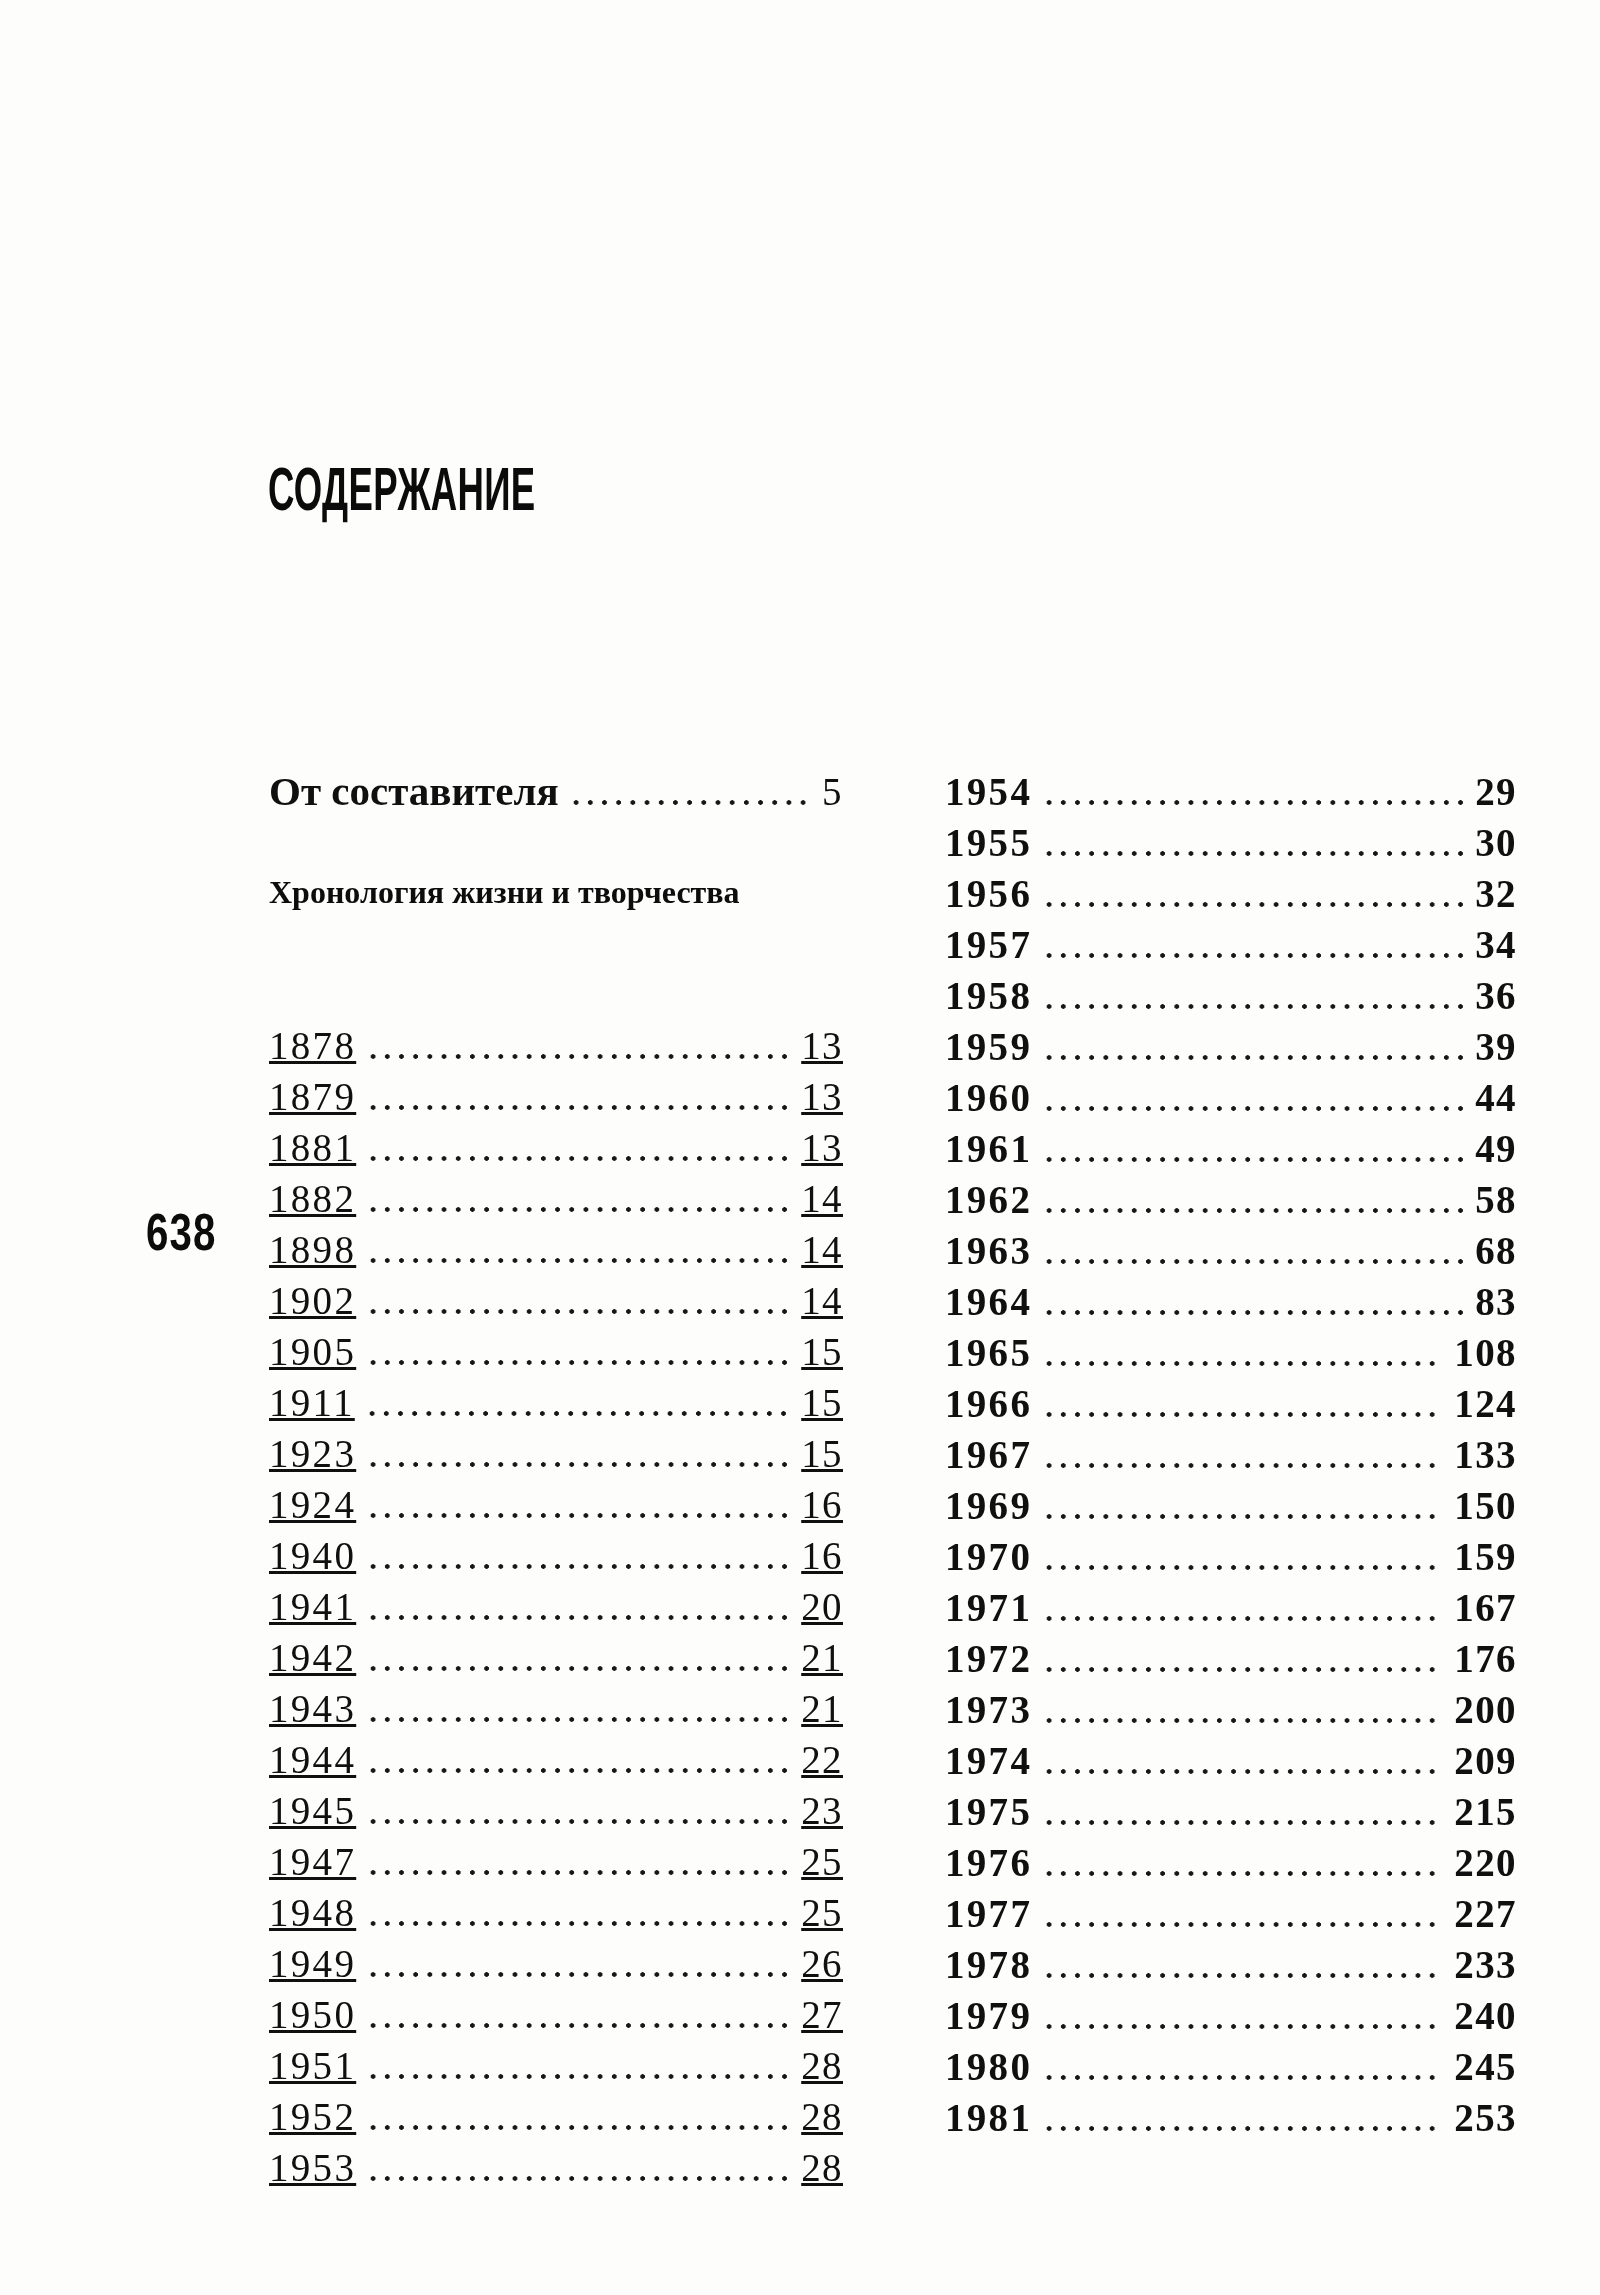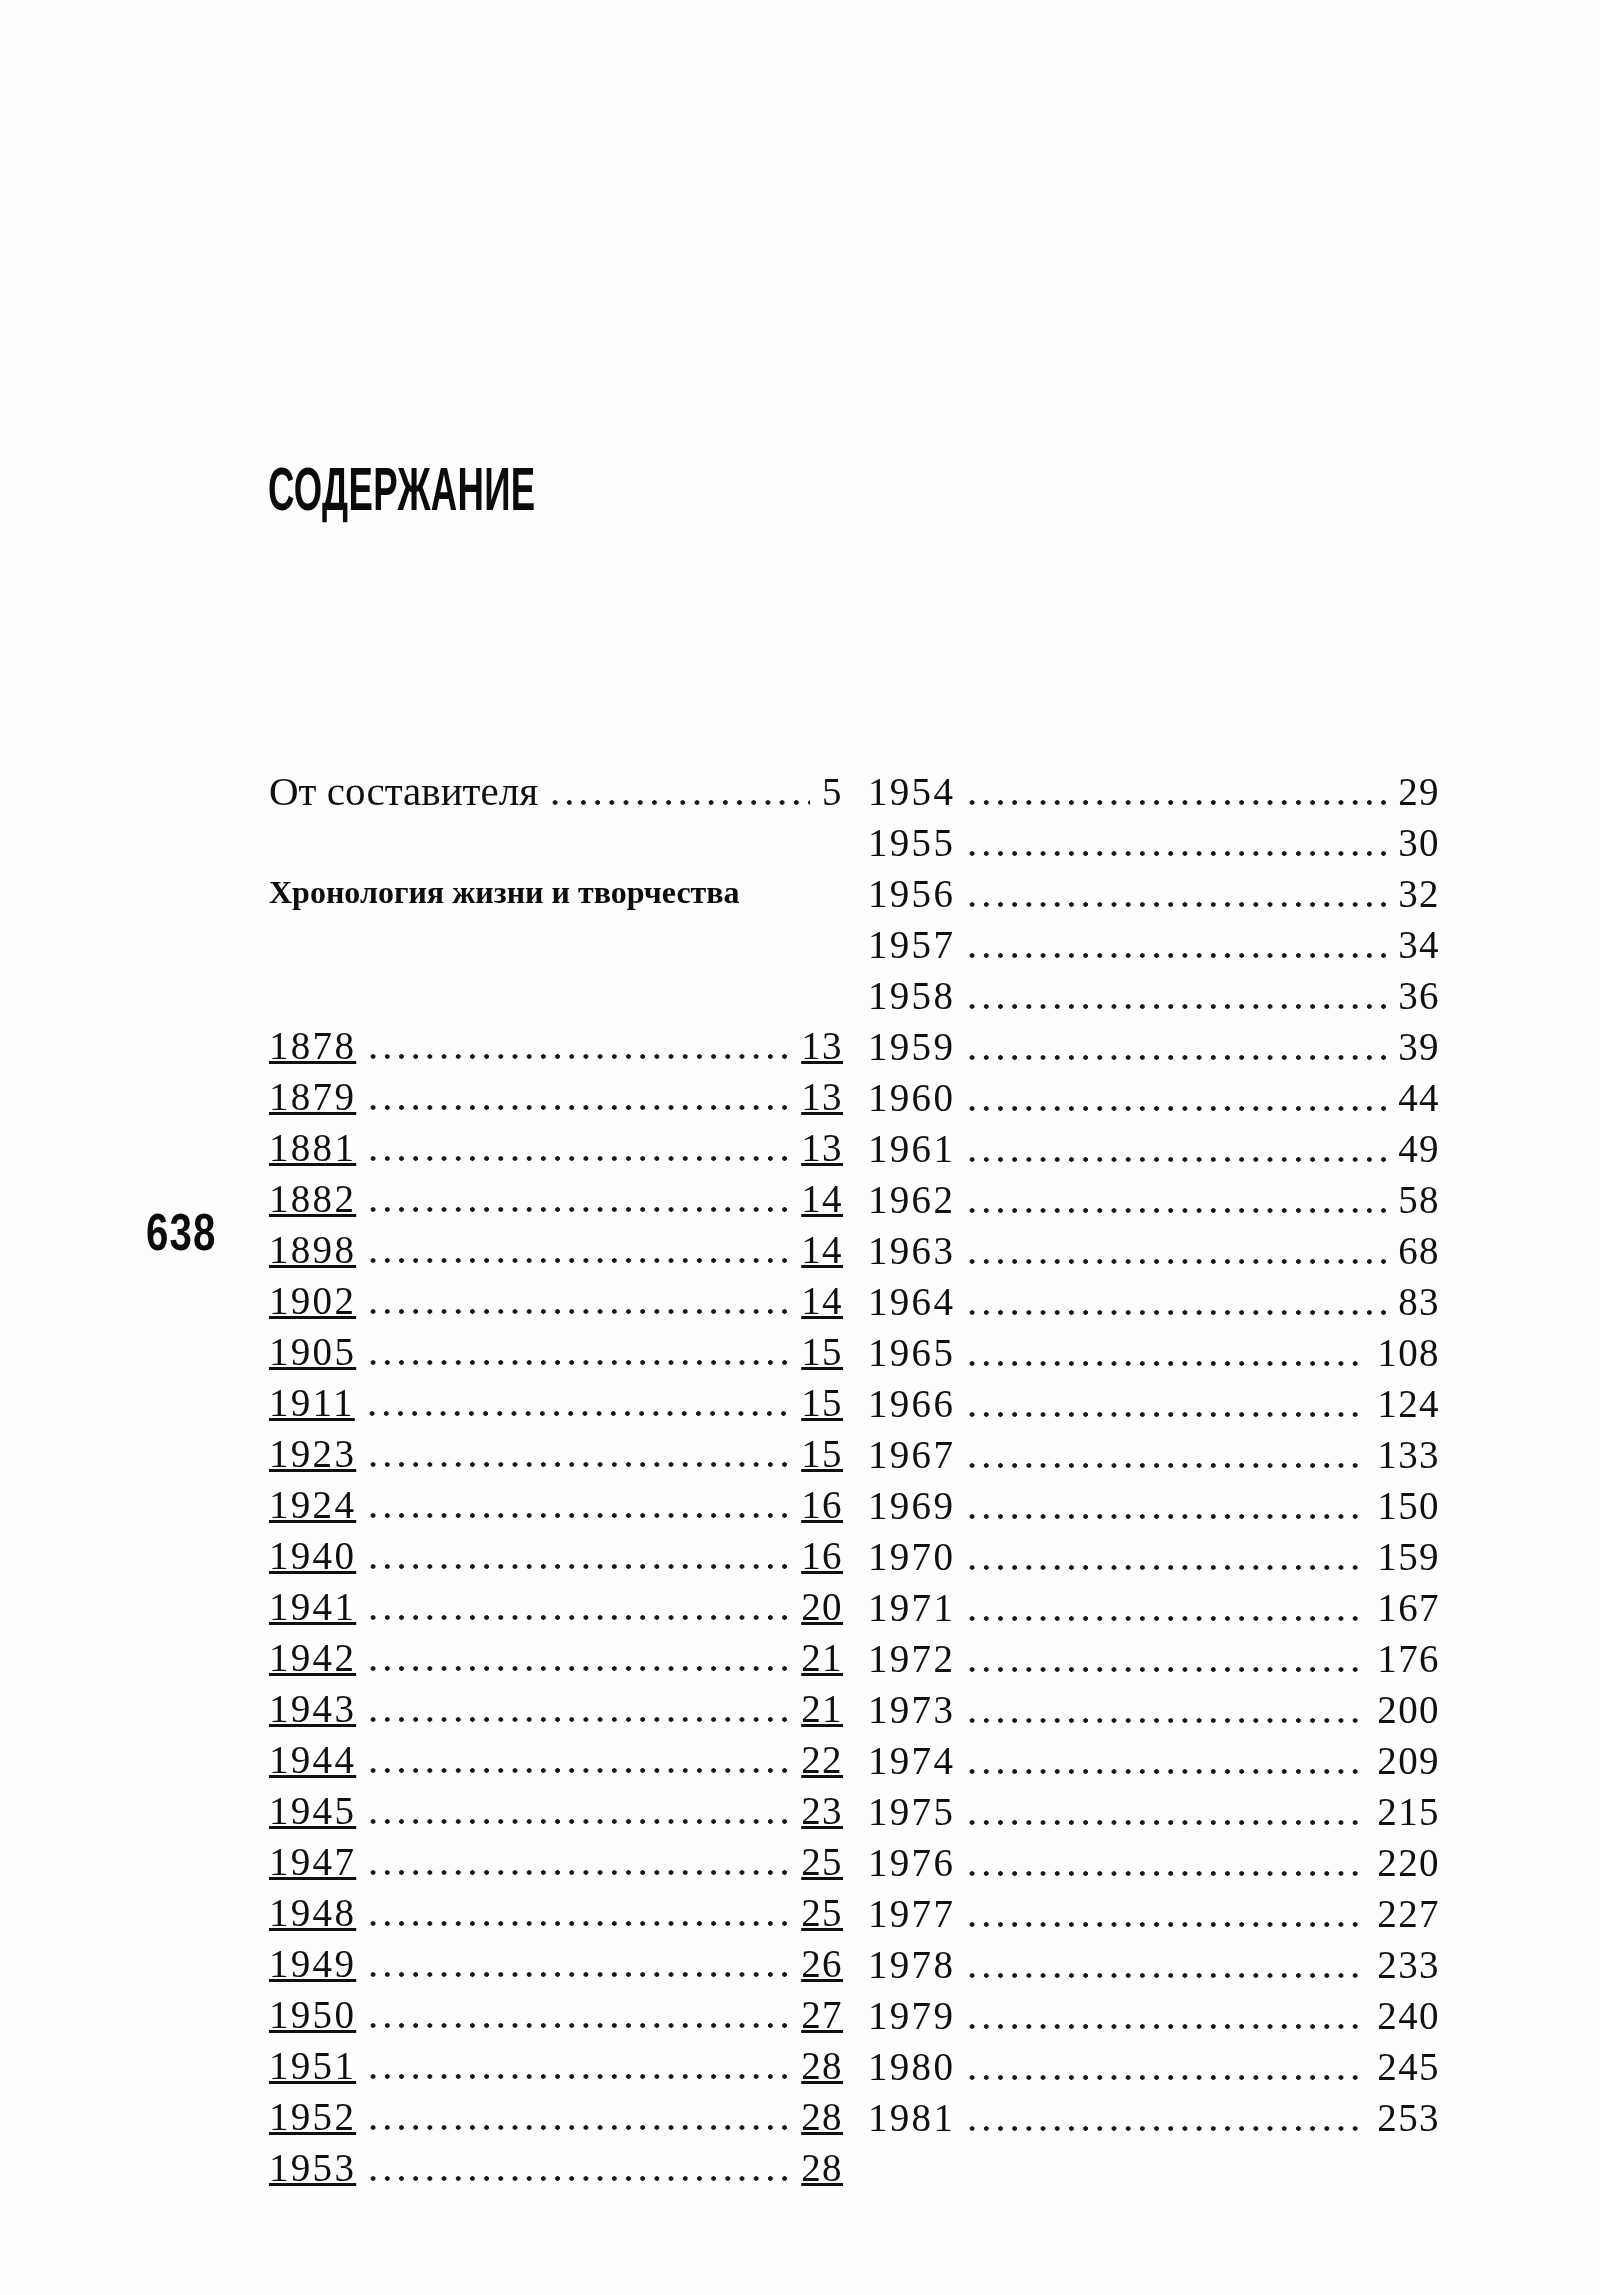--- a/index.html
+++ b/index.html
@@ -48,21 +48,21 @@
     transform: scaleX(0.79);
     transform-origin: left top;
     color: #0c0c0c;
   }
 
   
   .col {
     position: absolute;
   }
   .col-left  { left: 269px;  width: 574px; }
-  .col-right { left: 868px; width: 572px; top: 766px; }
+  .col-right { left: 945px; width: 572px; top: 766px; font-weight: bold; }
 
   .front-entry   { top: 766px; }
   .section-head  {
     position: absolute;
     left: 269px;
     top: 867px;
     width: 643px;
     font-weight: bold;
     font-size: 32px;
     line-height: 51px;
@@ -77,21 +77,21 @@
     align-items: baseline;
     height: 51px;
     line-height: 51px;
     font-size: 39px;
   }
   .toc-row .label-year {
     white-space: nowrap;
     letter-spacing: 2.3px;
   }
   .toc-row .label-bold {
-    font-weight: normal;
+    font-weight: bold;
     font-size: 41px;
     letter-spacing: 0px;
     white-space: nowrap;
   }
   .dot-leader {
     flex: 1 1 auto;
     height: 5px;
     margin: 0 12px 0 10px;
     background-image: radial-gradient(circle, #161616 2.1px, rgba(0,0,0,0) 2.4px);
     background-size: 14.2px 5px;

